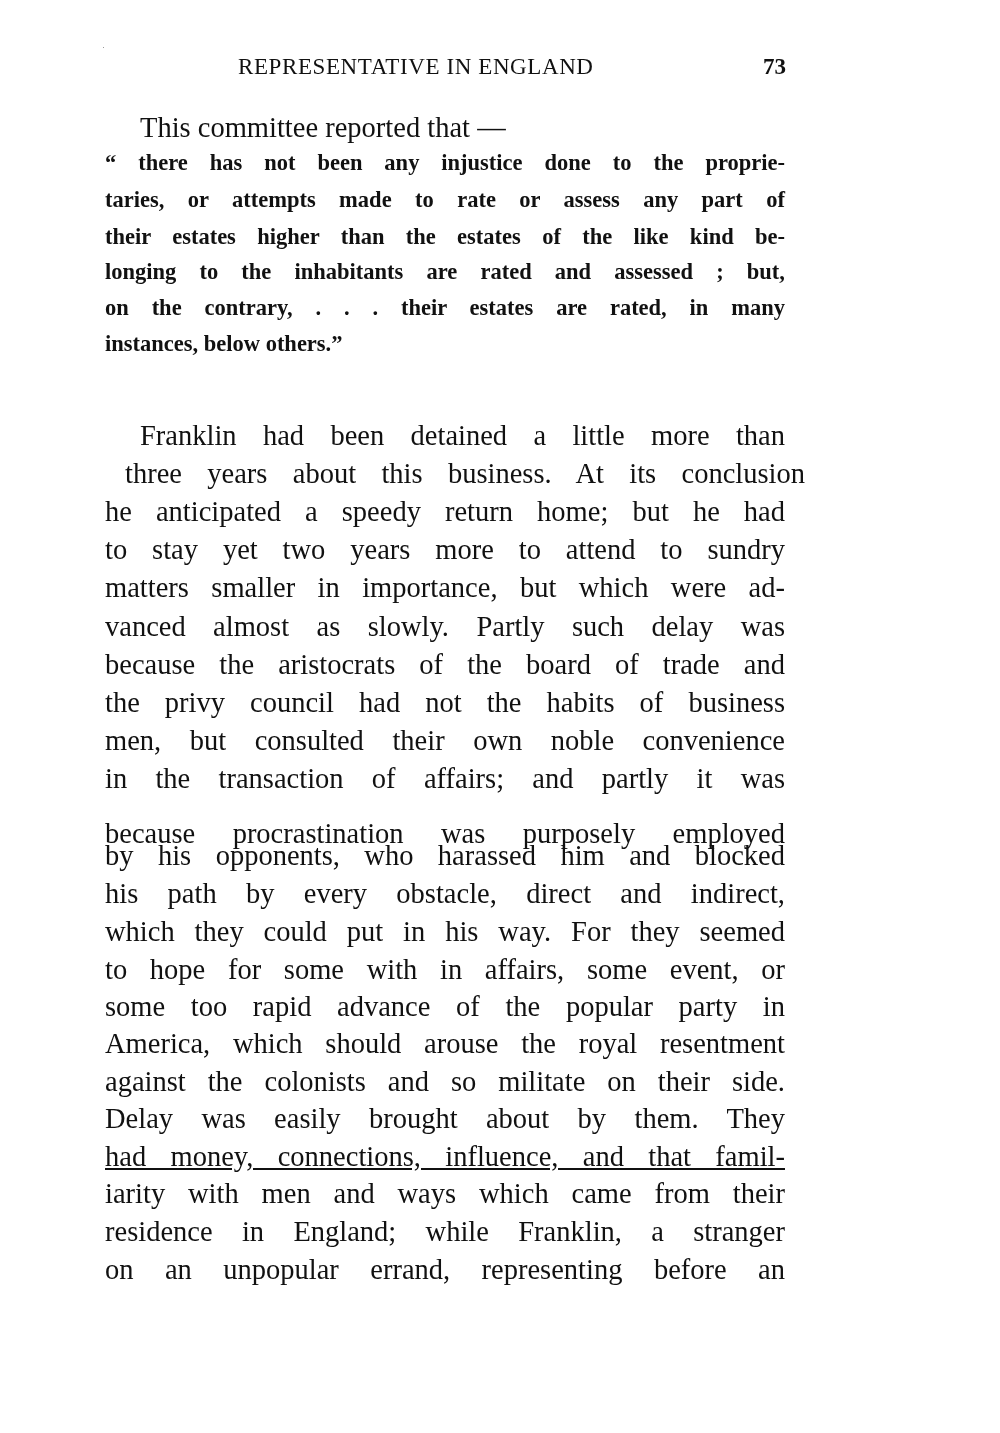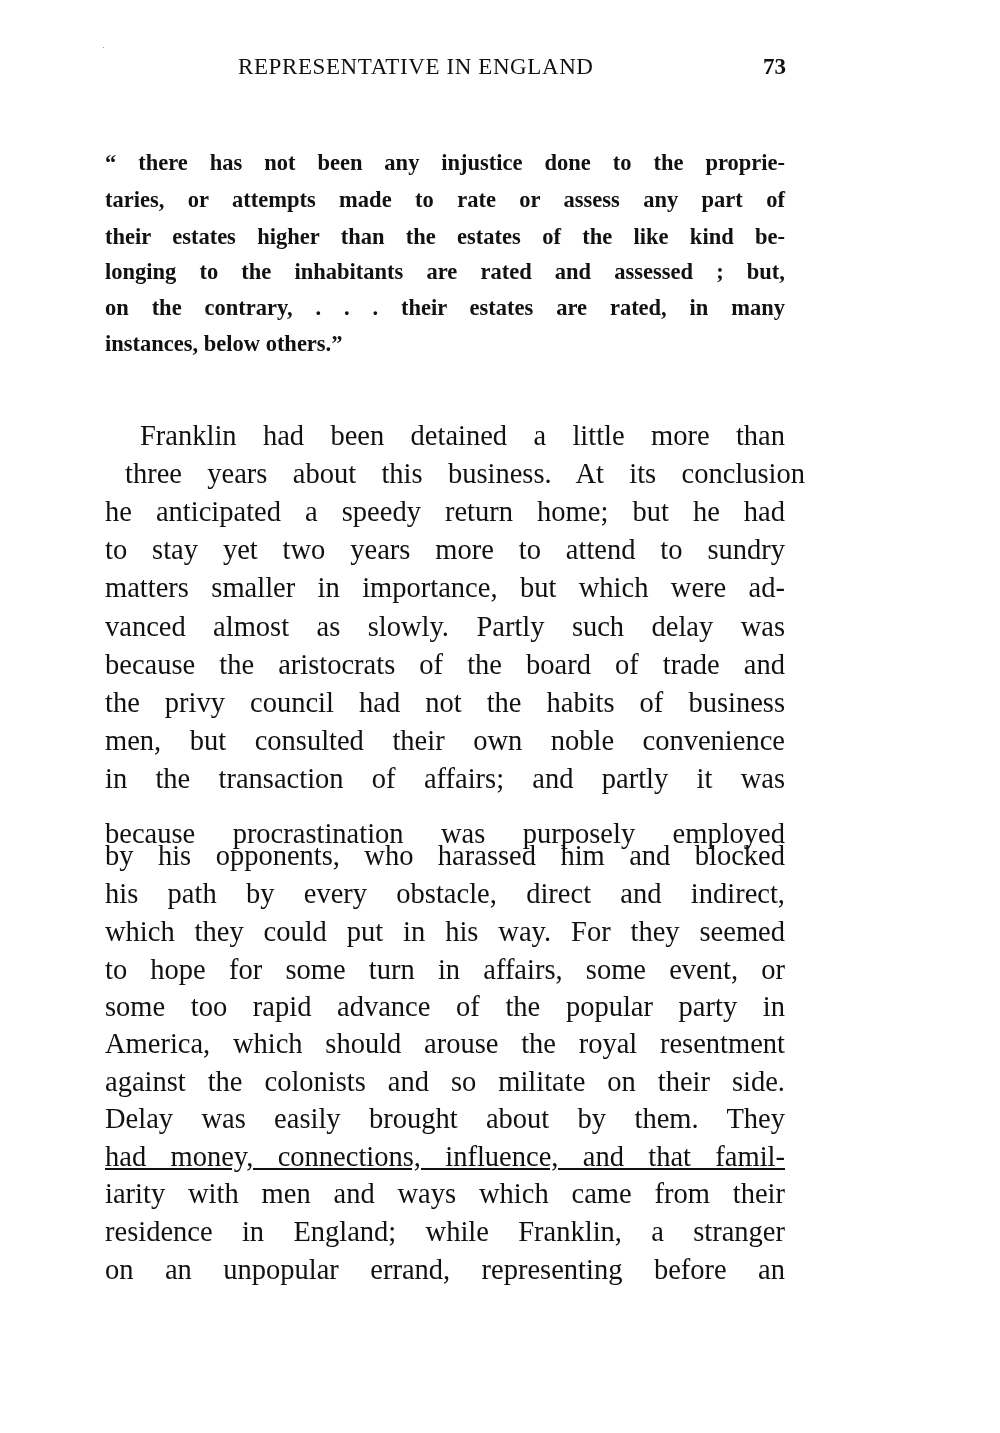--- a/index.html
+++ b/index.html
@@ -22,20 +22,21 @@
 <body>
 
 <div class="page">
   <div class="stray-mark"></div>
 
   <div class="running-head">
     <span class="running-title">REPRESENTATIVE IN ENGLAND</span>
     <span class="page-number">73</span>
   </div>
 
+  <div class="line body-line indent last" style="top:109px;">This committee reported that —</div>
 
   <div>
     <div class="line quote-line" style="top:145px;">“ there has not been any injustice done to the proprie-</div>
     <div class="line quote-line" style="top:182px;">taries, or attempts made to rate or assess any part of</div>
     <div class="line quote-line" style="top:219px;">their estates higher than the estates of the like kind be-</div>
     <div class="line quote-line" style="top:254px;">longing to the inhabitants are rated and assessed ; but,</div>
     <div class="line quote-line" style="top:290px;">on the contrary, . . . their estates are rated, in many</div>
     <div class="line quote-line last" style="top:326px;">instances, below others.”</div>
   </div>
 
@@ -48,21 +49,21 @@
     <div class="line body-line" style="top:569px;font-family:Liberation Serif, serif;">matters smaller in importance, but which were ad-</div>
     <div class="line body-line" style="top:608px;">vanced almost as slowly.  Partly such delay was</div>
     <div class="line body-line" style="top:646px;">because the aristocrats of the board of trade and</div>
     <div class="line body-line" style="top:684px;">the privy council had not the habits of business</div>
     <div class="line body-line" style="top:722px;">men, but consulted their own noble convenience</div>
     <div class="line body-line" style="top:760px;">in the transaction of affairs; and partly it was</div>
     <div class="line body-line" style="top:815px;">because procrastination was purposely employed</div>
     <div class="line body-line" style="top:837px;">by his opponents, who harassed him and blocked</div>
     <div class="line body-line" style="top:875px;">his path by every obstacle, direct and indirect,</div>
     <div class="line body-line" style="top:913px;">which they could put in his way.  For they seemed</div>
-    <div class="line body-line" style="top:951px;">to hope for some turn in affairs, some event, or</div>
+    <div class="line body-line" style="top:951px;">to hope for some with in affairs, some event, or</div>
     <div class="line body-line" style="top:988px;">some too rapid advance of the popular party in</div>
     <div class="line body-line" style="top:1025px;">America, which should arouse the royal resentment</div>
     <div class="line body-line" style="top:1063px;">against the colonists and so militate on their side.</div>
     <div class="line body-line" style="top:1100px;">Delay was easily brought about by them.  They</div>
     <div class="line body-line" style="top:1138px;text-decoration:underline;">had money, connections, influence, and that famil-</div>
     <div class="line body-line" style="top:1175px;">iarity with men and ways which came from their</div>
     <div class="line body-line" style="top:1213px;">residence in England; while Franklin, a stranger</div>
     <div class="line body-line" style="top:1251px;">on an unpopular errand, representing before an</div>
   </div>
 </div>

